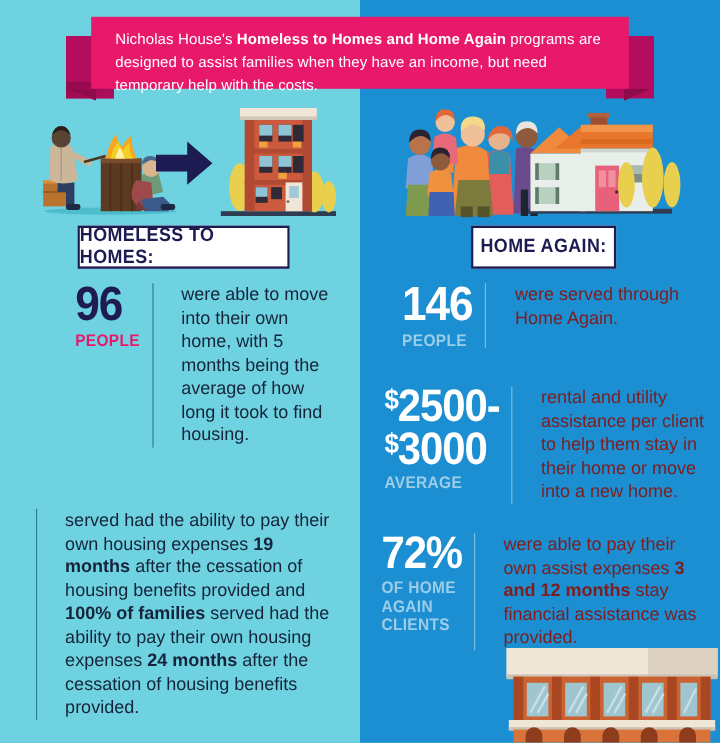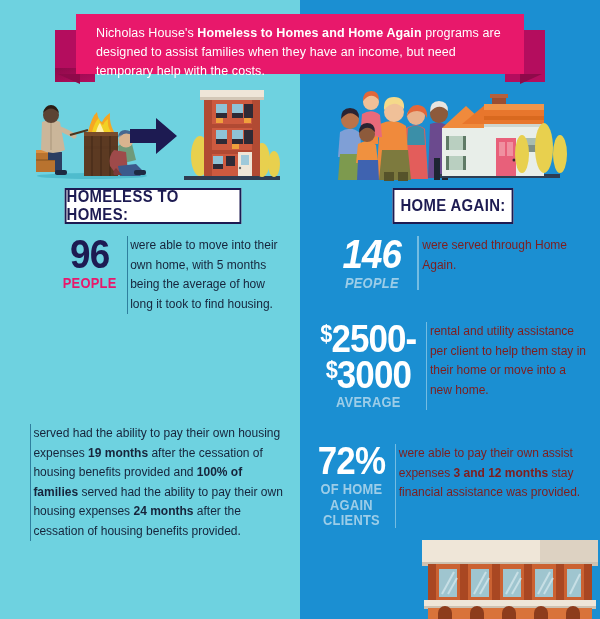--- a/index.html
+++ b/index.html
@@ -37,27 +37,27 @@
   
   .sec-box{position:absolute;background:#ffffff;border:2px solid #1d1b52;
       color:#1d1b52;font-weight:bold;font-size:16px;letter-spacing:.4px;
       display:flex;align-items:center;justify-content:center;
       font-family:"Liberation Sans", sans-serif;transform:scaleX(.93);}
   .sec-left{left:58px;top:188px;width:186px;height:32px;}
   .sec-right{left:388px;top:188px;width:126px;height:32px;}
 
   
   .stat{position:absolute;display:flex;align-items:flex-start;}
-  .stat .numcol{text-align:center;padding-right:10px;}
+  .stat .numcol{text-align:left;padding-right:10px;}
   .stat .num{font-weight:bold;line-height:.94;letter-spacing:-1px;
       font-family:"Liberation Sans", sans-serif;transform:scaleX(.92);transform-origin:right center;}
   .stat .lbl{font-weight:bold;letter-spacing:.3px;line-height:1.05;margin-top:2px;
       transform:scaleX(.92);transform-origin:right center;}
   .stat .rule{width:2px;align-self:stretch;}
-  .stat .body{padding-left:3px;font-size:12px;line-height:19.5px;}
+  .stat .body{padding-left:24px;font-size:15px;line-height:19.5px;}
   .stat .body b{font-weight:bold;}
 
   
   .t-left .num{color:#1d1b52;}
   .t-left .lbl{color:#e8186b;}
   .t-left .rule{background:#2f7f9e;}
   .t-left .body{color:#16243b;}
 
   
   .t-right .num{color:#ffffff;}
@@ -304,21 +304,21 @@
   <div class="stat t-left" style="left:46px;top:333px;width:240px;">
     <div class="rule"></div>
   </div>
 
   <div class="stat t-left" style="left:30px;top:424px;width:256px;">
     <div class="rule"></div>
     <div class="body"><span>served had the ability to pay their own housing expenses </span><b>19 months</b><span> after the cessation of housing benefits provided and </span><b>100% of families</b><span> served had the ability to pay their own housing expenses </span><b>24 months</b><span> after the cessation of housing benefits provided.</span></div>
   </div>
 
   <div class="stat t-right" style="left:330px;top:236px;width:252px;">
-    <div class="numcol" style="width:88px;font-style:italic;">
+    <div class="numcol" style="width:88px;">
       <div class="num" style="font-size:40px;">146</div>
       <div class="lbl" style="font-size:14px;">PEOPLE</div>
     </div>
     <div class="rule"></div>
     <div class="body"><span>were served through Home Again.</span></div>
   </div>
 
   <div class="stat t-right" style="left:312px;top:322px;width:276px;">
     <div class="numcol" style="width:112px;">
       <div class="num" style="font-size:38px;"><span class="sup">$</span><span>2500-</span></div>

